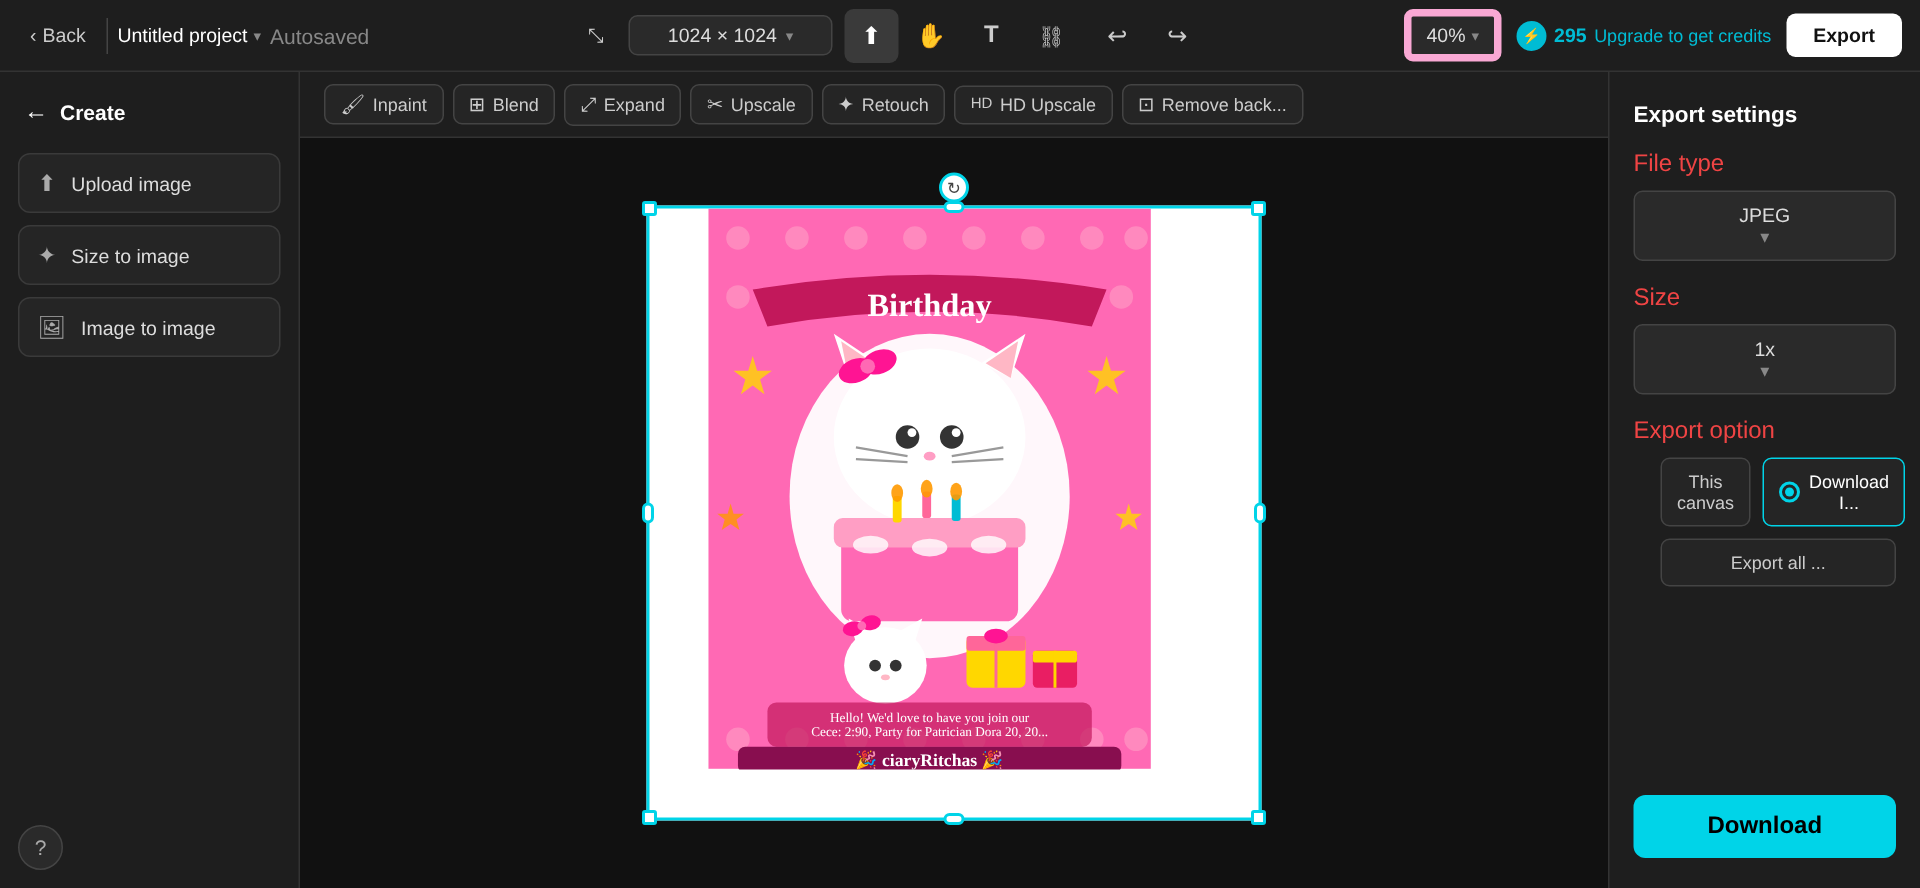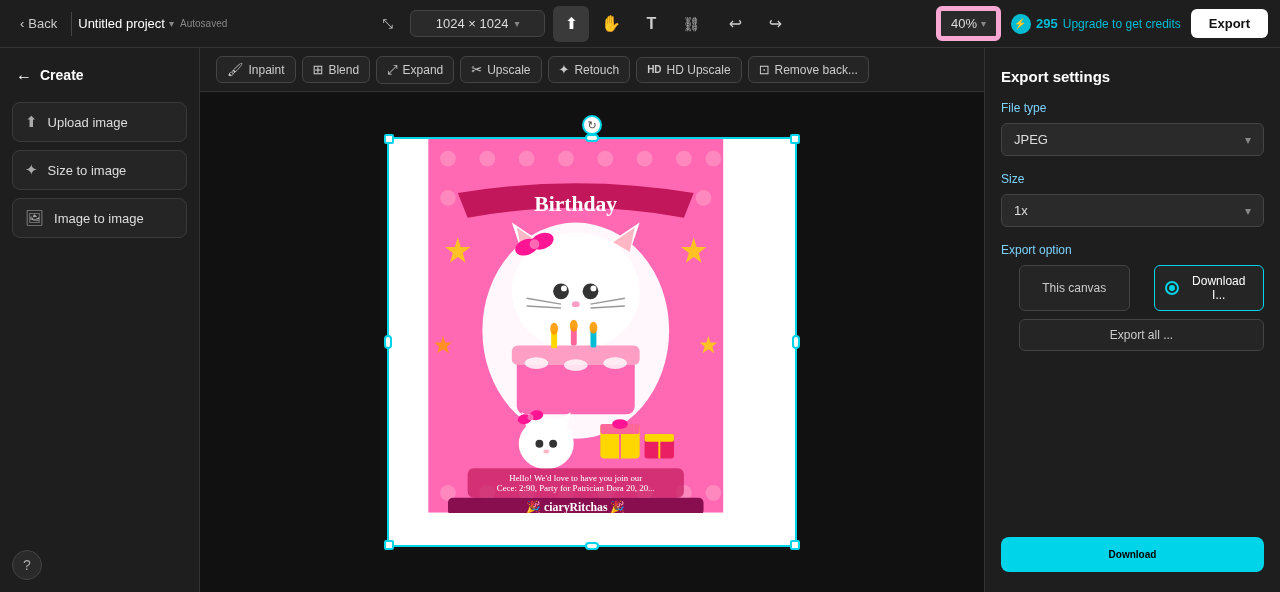--- a/index.html
+++ b/index.html
@@ -48,21 +48,21 @@
     .project-name {
       display: flex;
       align-items: center;
       gap: 4px;
       font-size: 13px;
       font-weight: 500;
       color: #fff;
       cursor: pointer;
     }
     .autosaved {
-      font-size: 10px;
+      font-size: 14px;
       color: #888;
     }
     .topbar-center {
       flex: 1;
       display: flex;
       align-items: center;
       justify-content: center;
       gap: 8px;
     }
     .canvas-size-btn {
@@ -305,64 +305,65 @@
       font-size: 11px;
       color: #444;
     }
     .hk-svg {
       width: 92%;
       height: 92%;
     }
 
     
     .export-panel {
-      width: 296px;
+      width: 208px;
       background: #1e1e1e;
       border-left: 1px solid #333;
       display: flex;
       flex-direction: column;
       padding: 20px 16px;
       gap: 16px;
       flex-shrink: 0;
     }
     .panel-title {
       font-size: 15px;
       font-weight: 600;
       color: #fff;
     }
     .panel-section {
       display: flex;
       flex-direction: column;
       gap: 8px;
     }
     .panel-label {
-      font-size: 12px;
-      color: #7dd3fc;
+      font-size: 16px;
+      color: #ef4444;
     }
     .panel-select {
       background: #2a2a2a;
       border: 1px solid #444;
       border-radius: 6px;
       padding: 8px 12px;
       color: #ddd;
       font-size: 13px;
       display: flex;
       align-items: center;
       justify-content: space-between;
       cursor: pointer;
+      flex-direction: column;
     }
     .panel-select-chevron { color: #888; font-size: 12px; }
     .option-group {
       display: flex;
       flex-direction: column;
       gap: 8px;
     }
     .option-row {
       display: flex;
-      gap: 24px;
+      gap: 8px;
       padding-left: 18px;
     }
     .option-btn {
       flex: 1;
       padding: 8px 10px;
       border-radius: 6px;
       border: 1px solid #444;
       background: #252525;
       font-size: 12px;
       color: #ccc;
@@ -392,21 +393,21 @@
       height: 6px;
       border-radius: 50%;
       background: #00d4e8;
     }
     .download-btn {
       background: #00d4e8;
       color: #000;
       border: none;
       border-radius: 8px;
       padding: 12px;
-      font-size: 10px;
+      font-size: 16px;
       font-weight: 600;
       cursor: pointer;
       text-align: center;
       margin-top: auto;
     }
   </style>
 </head>
 <body>
 
 <div class="topbar">
@@ -501,21 +502,21 @@
       </div>
       <div class="toolbar-btn">
         <span class="toolbar-btn-icon">✂</span>
         <span>Upscale</span>
       </div>
       <div class="toolbar-btn">
         <span class="toolbar-btn-icon">✦</span>
         <span>Retouch</span>
       </div>
       <div class="toolbar-btn">
-        <span class="toolbar-btn-icon" style="font-size:10px;font-weight:bold;">HD</span>
+        <span class="toolbar-btn-icon" style="font-size:10px;font-weight:normal;">HD</span>
         <span>HD Upscale</span>
       </div>
       <div class="toolbar-btn">
         <span class="toolbar-btn-icon">⊡</span>
         <span>Remove back...</span>
       </div>
     </div>
 
     <div class="canvas-viewport">
       <div class="canvas-wrapper">

